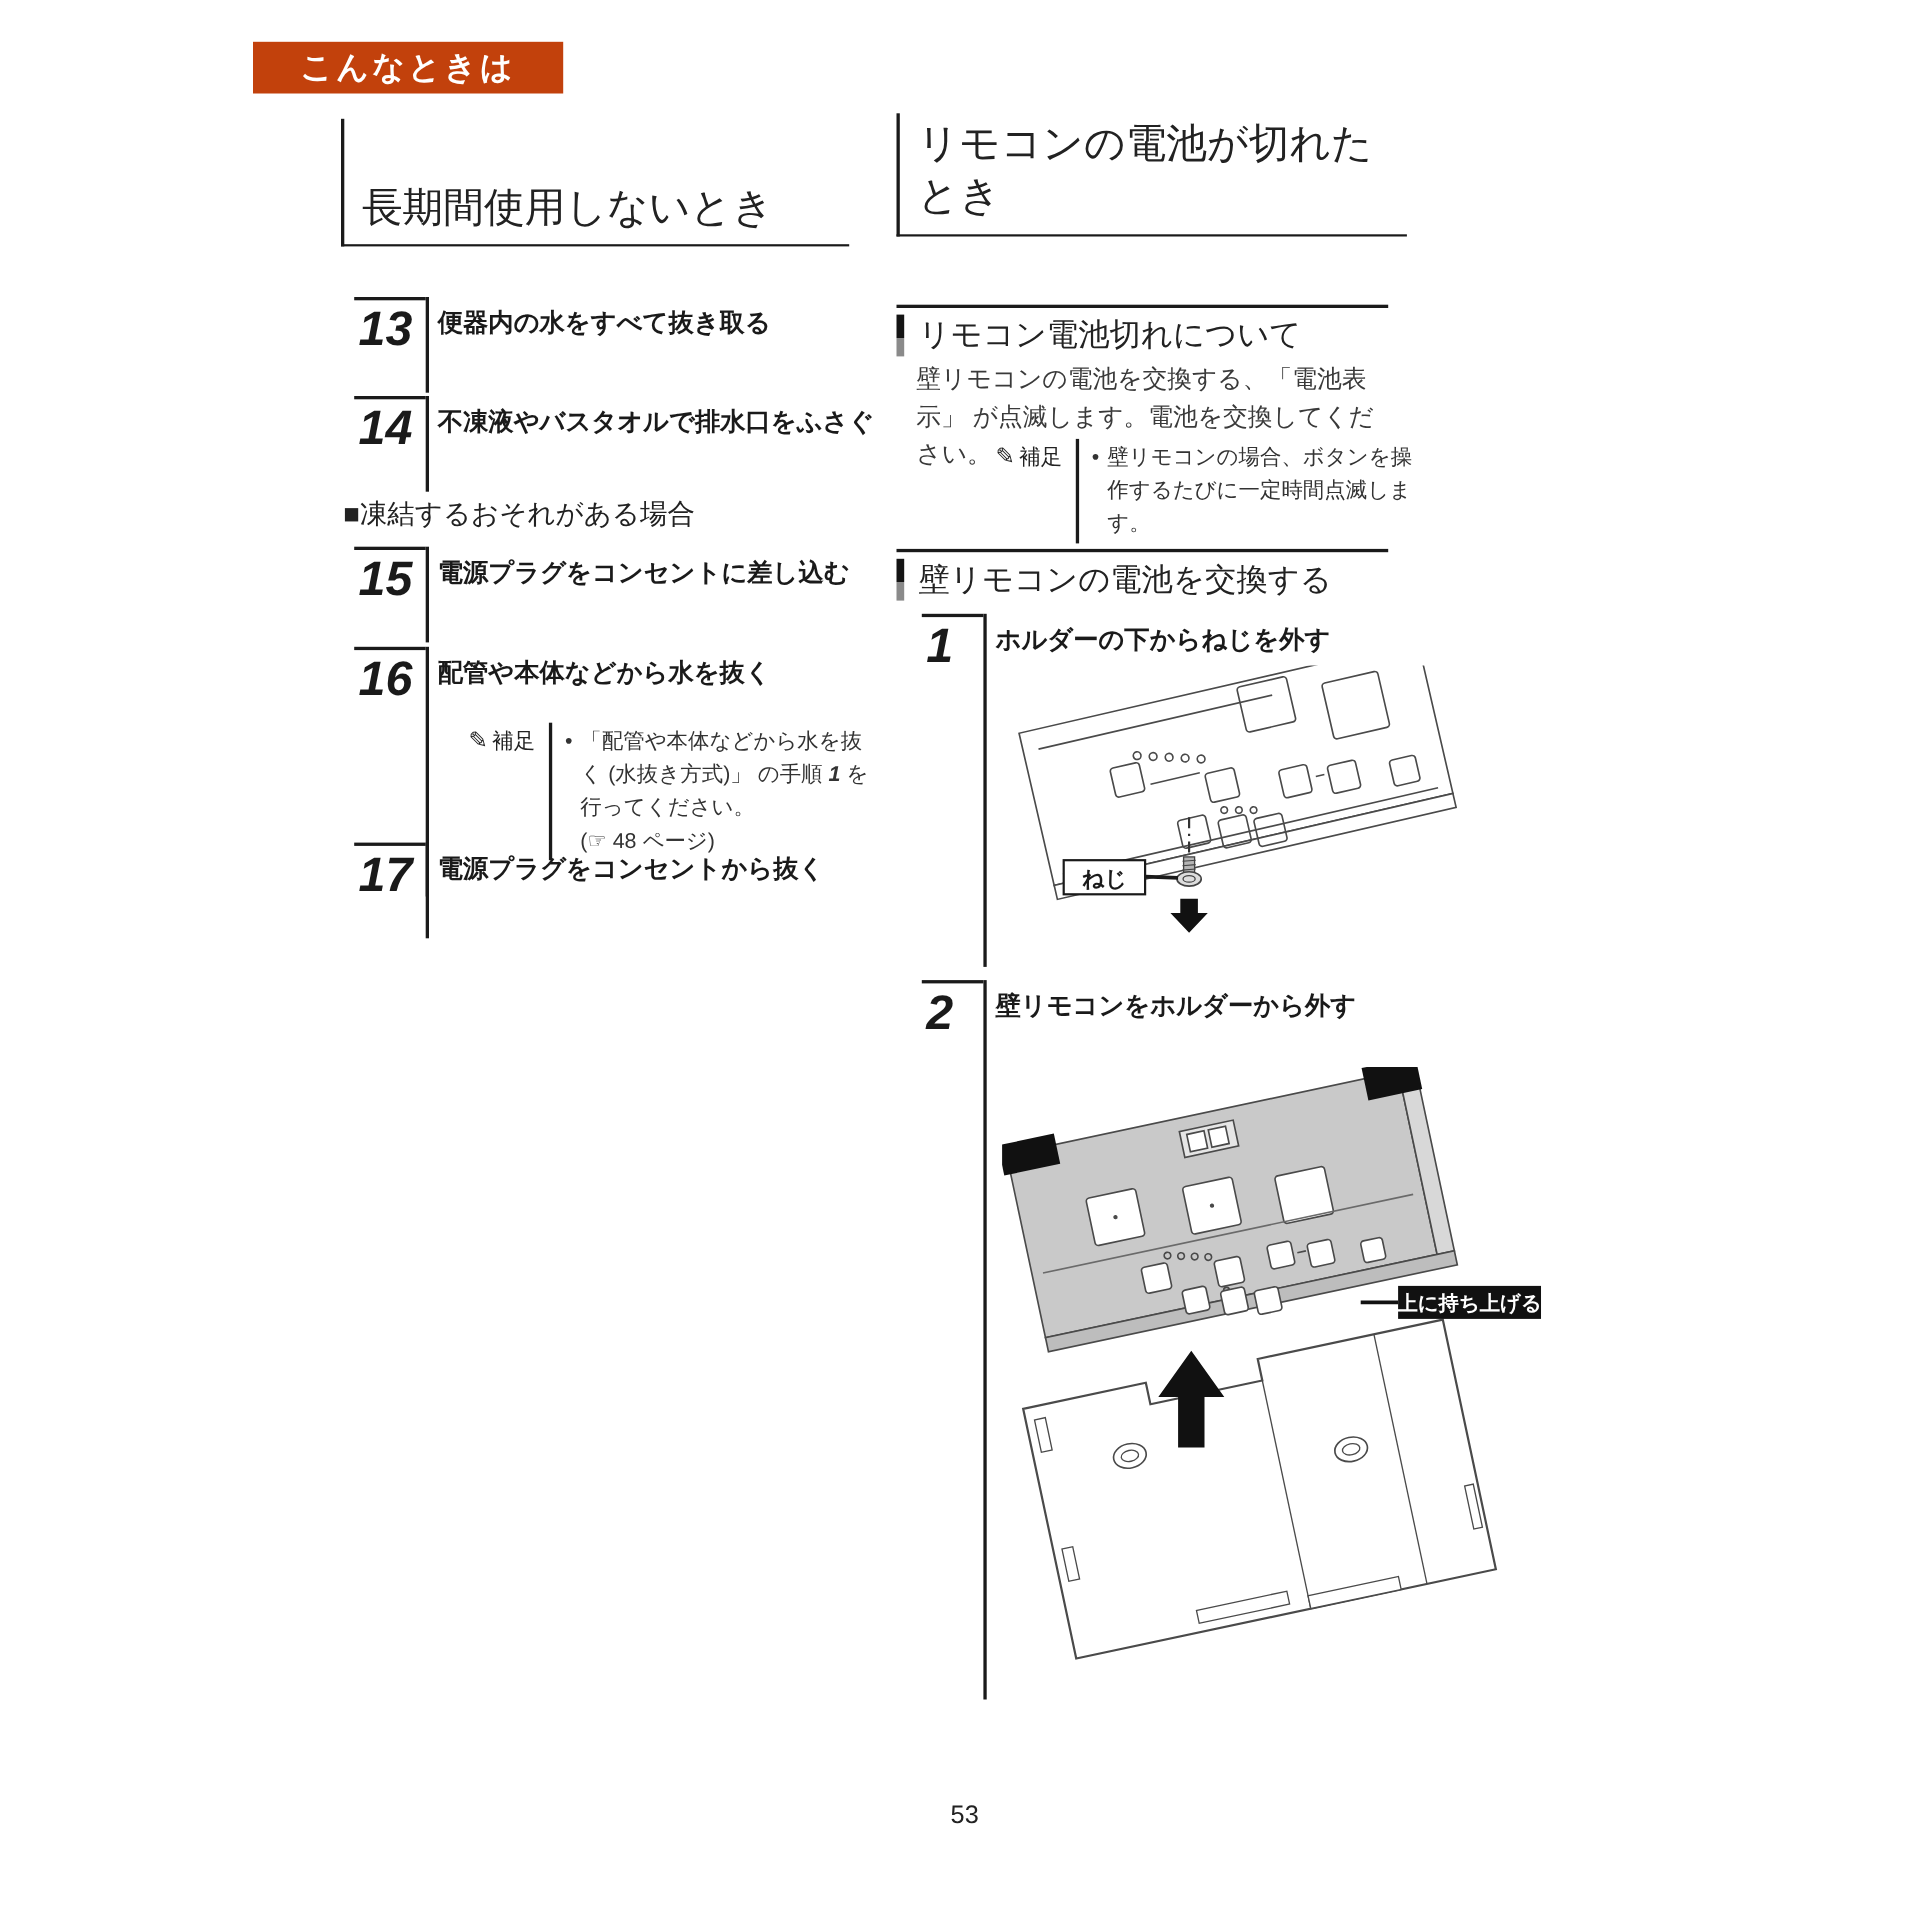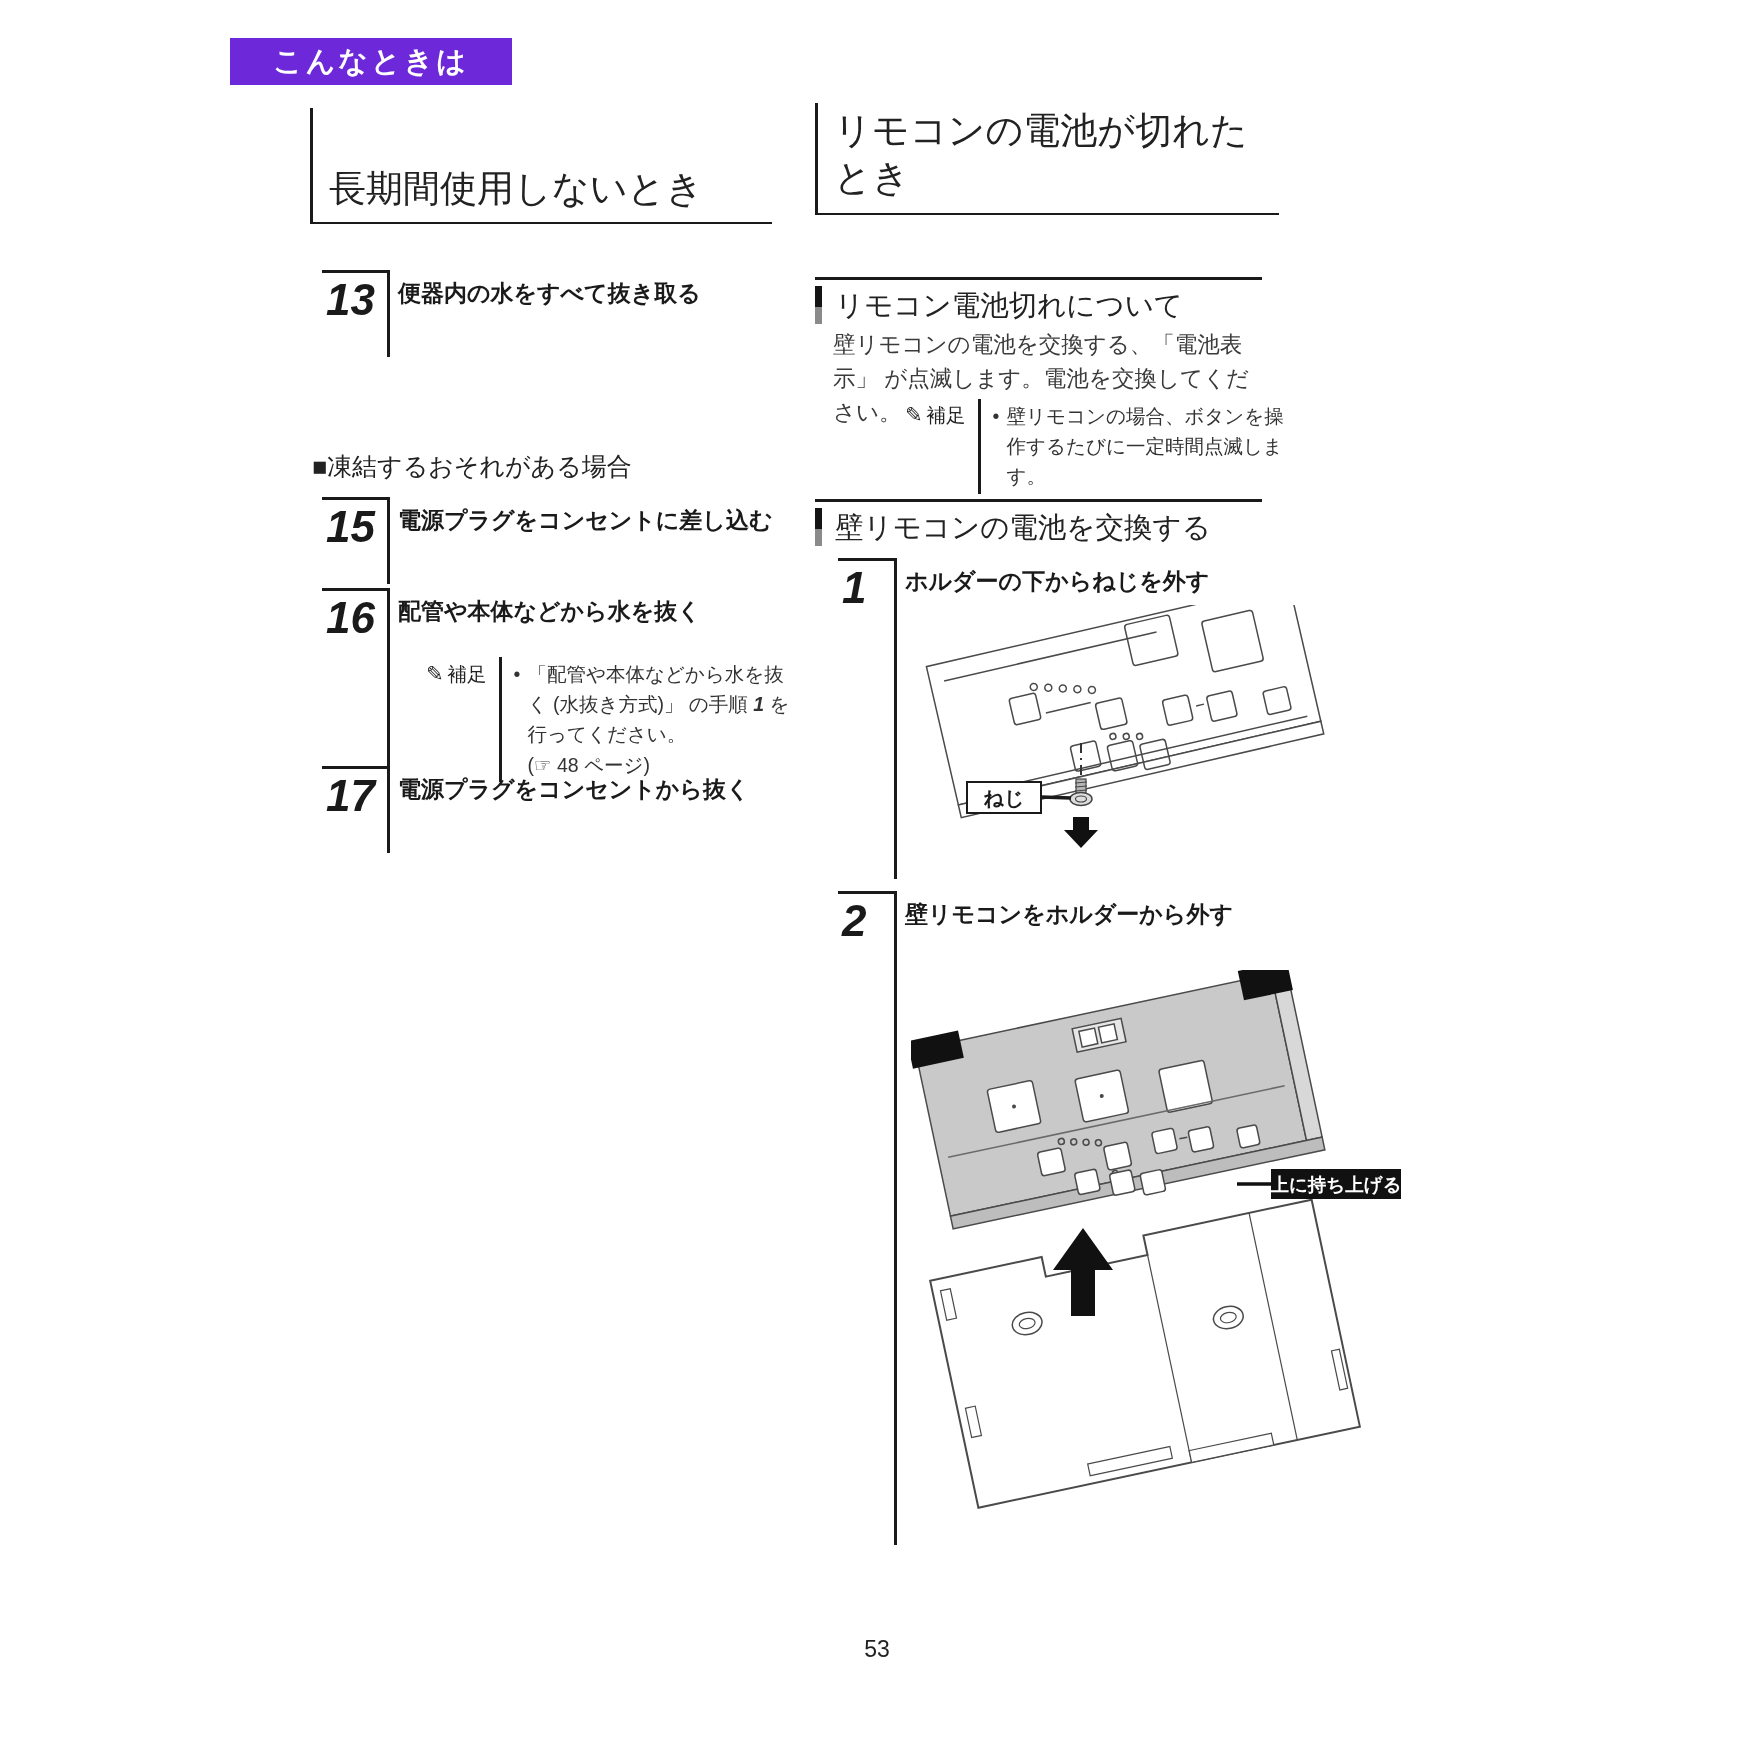--- a/index.html
+++ b/index.html
@@ -3,21 +3,21 @@
 <meta charset="utf-8">
 <style>
   html,body { margin:0; padding:0; background:#fff; }
   .page {
     position:relative; width:1754px; height:1754px; background:#ffffff;
     font-family:"Liberation Sans","DejaVu Sans",sans-serif; color:#1a1a1a; overflow:hidden;
   }
   
   .banner {
     position:absolute; left:230px; top:38px; width:282px; height:47px;
-    background:#6d28d9; color:#fff; font-weight:bold; font-size:29px;
+    background:#c2410c; color:#fff; font-weight:bold; font-size:29px;
     display:flex; align-items:center; justify-content:center; letter-spacing:3px;
   }
   
   .col-title {
     position:absolute; border-left:3px solid #1a1a1a; border-bottom:2px solid #1a1a1a;
     padding:0 0 10px 16px; font-size:37px; line-height:1.28; color:#222;
   }
   .col-title .bottom-align { position:absolute; bottom:10px; left:16px; white-space:nowrap; }
   
   .step { position:absolute; display:flex; align-items:stretch; }
@@ -61,20 +61,26 @@
     <span class="bottom-align">長期間使用しないとき</span>
   </div>
 
   <div class="step" style="left:322px; top:270px;">
     <div class="step-num">13</div>
     <div class="step-body" style="min-height:78px;">
       <span>便器内の水をすべて抜き取る</span>
     </div>
   </div>
 
+  <div class="step" style="left:322px; top:360px;">
+    <div class="step-num">14</div>
+    <div class="step-body" style="min-height:78px;">
+      <span>不凍液やバスタオルで排水口をふさぐ</span>
+    </div>
+  </div>
 
   <div class="subheading" style="left:312px; top:450px;">■凍結するおそれがある場合</div>
 
   <div class="step" style="left:322px; top:497px;">
     <div class="step-num">15</div>
     <div class="step-body" style="min-height:78px;">
       <span>電源プラグをコンセントに差し込む</span>
     </div>
   </div>
 

